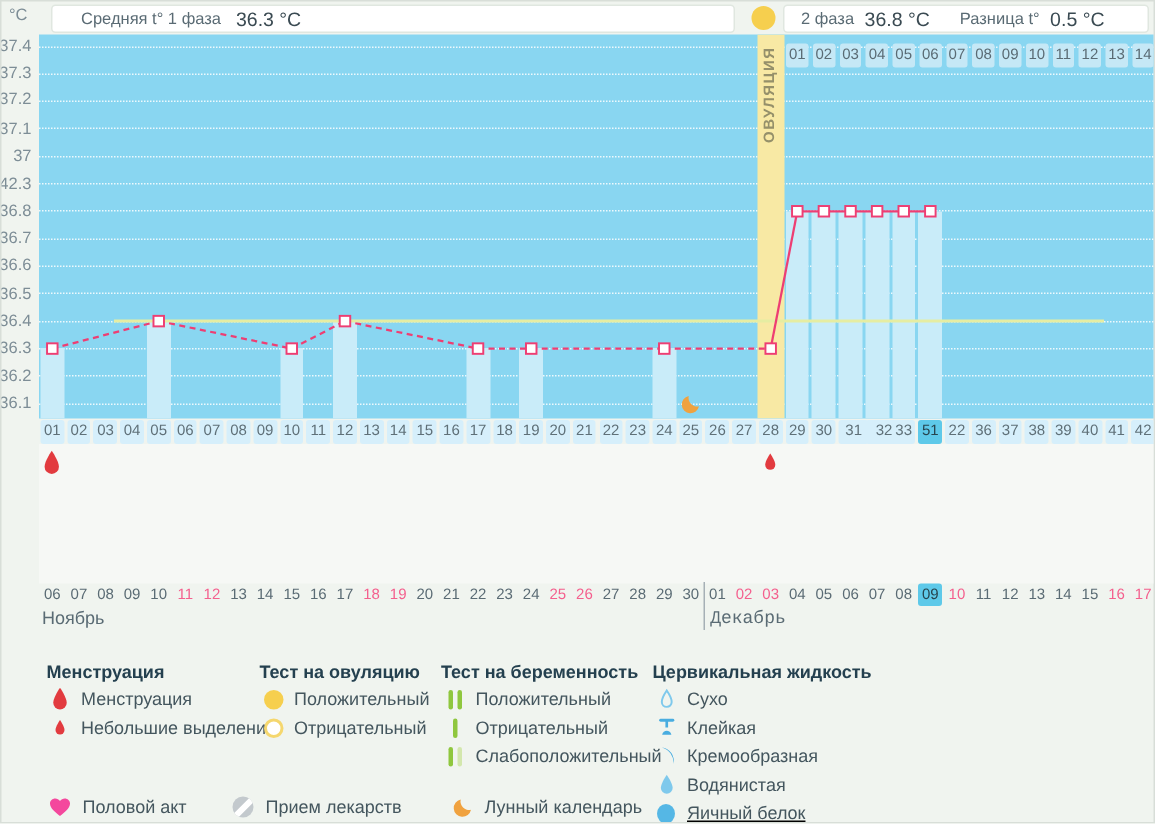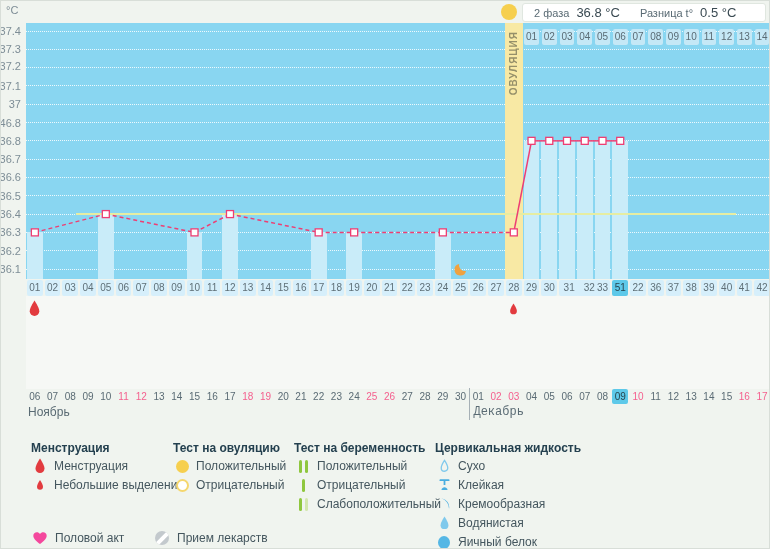--- a/index.html
+++ b/index.html
@@ -58,37 +58,41 @@
   .pillico{width:14px;height:14px;border-radius:50%;position:relative;overflow:hidden}
   .pillico::after{content:'';position:absolute;left:-3px;top:5px;width:22px;height:4px;
                   background:#fff;transform:rotate(-45deg)}
 </style>
 </head>
 <body>
 
 <div class="screen">
   <div id="unit">°C</div>
 
+  <div class="hdr-box" id="hdr-left">
+    <span class="hdr-label">Средняя t° 1 фаза</span>
+    <span class="hdr-value">36.3 °C</span>
+  </div>
 
   <div id="ovudot" style="background: rgb(246, 207, 78);"></div>
 
   <div class="hdr-box" id="hdr-right">
     <span class="hdr-label">2 фаза</span>
     <span class="hdr-value">36.8 °C</span>
     <span class="hdr-label diffl">Разница t°</span>
     <span class="hdr-value">0.5 °C</span>
   </div>
 
   <div id="yaxis">
       <div class="ytick" style="top: 2px;">37.4</div>
       <div class="ytick" style="top: 20.3077px;">37.3</div>
       <div class="ytick" style="top: 37px;">37.2</div>
       <div class="ytick" style="top: 56.9231px;">37.1</div>
       <div class="ytick" style="top: 75.2308px;">37</div>
-      <div class="ytick" style="top: 93.5385px;">46.8</div>
+      <div class="ytick" style="top: 93.5385px;">42.3</div>
       <div class="ytick" style="top: 111.846px;">36.8</div>
       <div class="ytick" style="top: 130.154px;">36.7</div>
       <div class="ytick" style="top: 148.462px;">36.6</div>
       <div class="ytick" style="top: 166.769px;">36.5</div>
       <div class="ytick" style="top: 185.077px;">36.4</div>
       <div class="ytick" style="top: 203.385px;">36.3</div>
       <div class="ytick" style="top: 221.692px;">36.2</div>
       <div class="ytick" style="top: 240px;">36.1</div>
     </div>
   <div id="chart" style="background: rgb(137, 214, 241);">
@@ -361,35 +365,43 @@
           <span class="llabel">Кремообразная</span>
         </div>
         <div class="litem" style="top: 84px;">
           <span class="licon">
             <svg width="11" height="14" viewBox="0 0 24 32">
               <path d="M12 1C12 1 3 14 3 21a9 9 0 0 0 18 0C21 14 12 1 12 1Z" fill="#7fc9ec"></path>
             </svg>
           </span>
           <span class="llabel">Водянистая</span>
         </div>
-        <div class="litem" style="top: 103px;">
+        <div class="litem" style="top: 103px; text-decoration: underline;">
           <span class="licon">
             <span style="width:12px;height:13px;border-radius:50%;background:#55b7e5;display:inline-block"></span>
           </span>
           <span class="llabel">Яичный белок</span>
         </div>
       </div>
       <div class="lextra" style="left: 30px;">
         <span class="licon">
           <svg width="16" height="14" viewBox="0 0 24 22">
             <path d="M12 20.5C7.5 17 1.5 12.4 1.5 7.4 1.5 4.3 4 2 7 2c2 0 3.8 1 5 2.7C13.2 3 15 2 17 2c3 0 5.5 2.3 5.5 5.4 0 5-6 9.6-10.5 13.1Z" fill="#f4489d"></path>
           </svg>
         </span>
         <span class="llabel">Половой акт</span>
       </div>
       <div class="lextra" style="left: 152px;">
         <span class="licon">
           <span class="pillico" style="background:#c3c9cd;display:inline-block"></span>
         </span>
         <span class="llabel">Прием лекарств</span>
       </div>
+      <div class="lextra" style="left: 298px;">
+        <span class="licon">
+          <svg width="15" height="15" viewBox="0 0 24 24">
+            <path d="M20.8 14.2A9.3 9.3 0 0 1 9.8 3.2 9.3 9.3 0 1 0 20.8 14.2Z" fill="#f0a23f"></path>
+          </svg>
+        </span>
+        <span class="llabel">Лунный календарь</span>
+      </div>
     </div>
 </div>
 
 </body></html>

